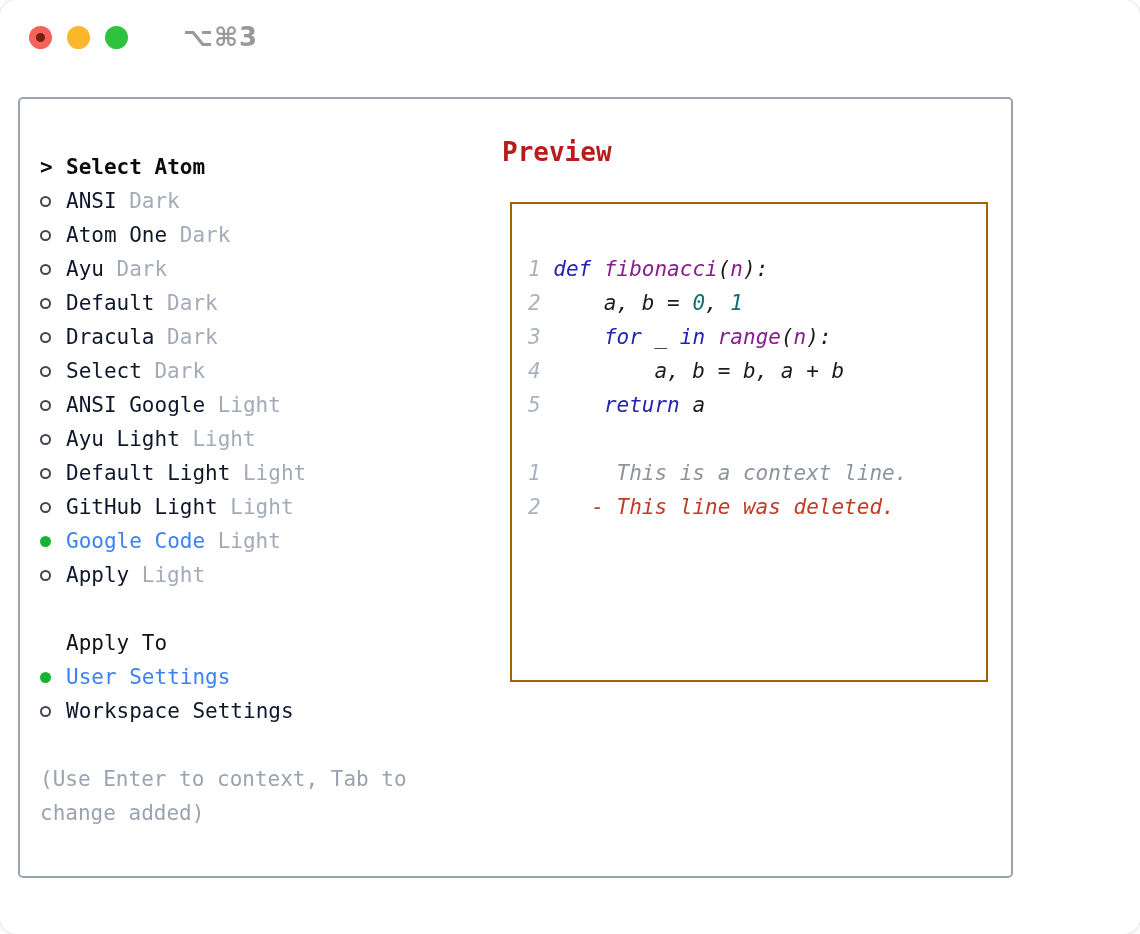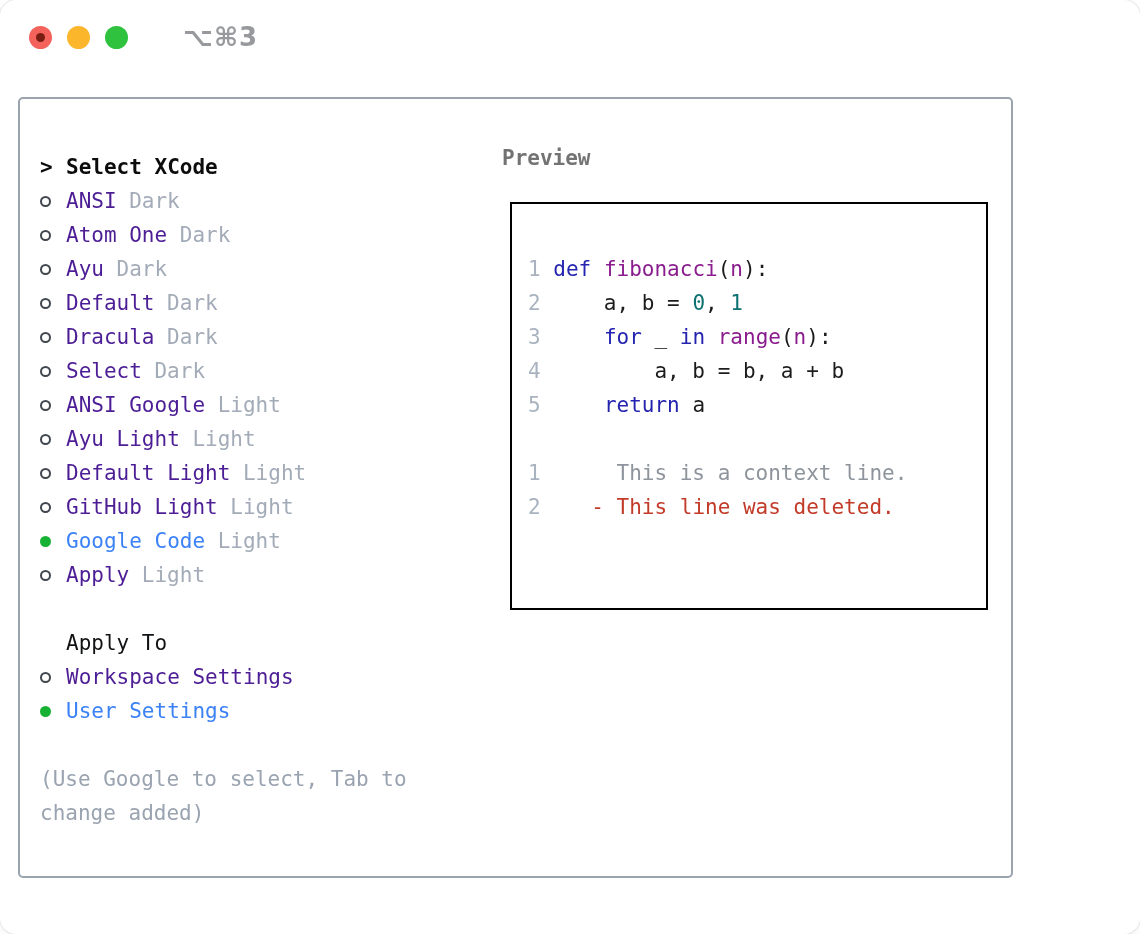--- a/index.html
+++ b/index.html
@@ -29,31 +29,31 @@
 
   
   .left-col { position:absolute; left:20px; top:51px; font-size:21px; line-height:34px; }
   .row { height:34px; display:flex; align-items:center; white-space:pre; }
   .row.spacer { pointer-events:none; }
   .marker { display:inline-flex; width:26px; align-items:center; }
   .cursor-char { font-weight:bold; color:#0c0c0c; }
   .dot { display:inline-block; width:11px; height:11px; border-radius:50%; border:2.5px solid #41474e; background:transparent; }
   .selected .dot { background:#17b233; border-color:#17b233; }
   .hdr { font-weight:bold; color:#0c0c0c; }
-  .t-name { color:#4c1d95; }
+  .t-name { color:#0f172a; }
   .selected .t-name { color:#3b82f6; }
   .t-variant { color:#a2abb7; margin-left:12.6px; }
   .apply-label { color:#101214;text-align:center; }
   .help-line { color:#9aa3b0; height:34px; line-height:34px; white-space:pre; }
 
   
-  .preview-label { position:absolute; left:482px; top:42px; height:34px; line-height:34px; font-size:21px; font-weight:bold; color:#737373; }
+  .preview-label { position:absolute; left:482px; top:36px; height:34px; line-height:34px; font-size:26px; font-weight:bold; color:#b91c1c; }
   .preview-box {
-    position:absolute; left:490px; top:103px; width:478px; height:408px;
-    border:2px solid #000000; background:#fff; overflow:hidden;
+    position:absolute; left:490px; top:103px; width:478px; height:480px;
+    border:2px solid #a16207; background:#fff; overflow:hidden;font-style:italic;
   }
   .codepane { padding:48px 0 0 16px; font-size:21px; line-height:34px; }
   .cl { height:34px; white-space:pre; }
   .c-ln  { color:#a9b3bf; }
   .c-kw  { color:#2424b0; }
   .c-fn  { color:#8a1c8e; }
   .c-nu  { color:#0c7170; }
   .c-pl  { color:#1c1c1c; }
   .c-ctx { color:#8d949c; }
   .c-del { color:#c23a28; }
@@ -70,21 +70,21 @@
     <button class="tl-dot tl-green"></button>
     <span class="win-title">⌥⌘3</span>
   </div>
 
   <div class="panel">
 
     <div class="left-col">
 
       <div class="row">
         <span class="marker"><span class="cursor-char">&gt;</span></span>
-        <span class="hdr">Select XCode</span>
+        <span class="hdr">Select Atom</span>
       </div>
 
       <div class="row item">
         <span class="marker"><i class="dot"></i></span>
         <span class="t-name">ANSI</span>
         <span class="t-variant">Dark</span>
       </div>
       <div class="row item">
         <span class="marker"><i class="dot"></i></span>
         <span class="t-name">Atom One</span>
@@ -140,32 +140,32 @@
         <span class="t-name">Apply</span>
         <span class="t-variant">Light</span>
       </div>
 
       <div class="row spacer"></div>
 
       <div class="row">
         <span class="marker"></span>
         <span class="apply-label">Apply To</span>
       </div>
+      <div class="row item selected">
+        <span class="marker"><i class="dot"></i></span>
+        <span class="t-name">User Settings</span>
+      </div>
       <div class="row item">
         <span class="marker"><i class="dot"></i></span>
         <span class="t-name">Workspace Settings</span>
       </div>
-      <div class="row item selected">
-        <span class="marker"><i class="dot"></i></span>
-        <span class="t-name">User Settings</span>
-      </div>
 
       <div class="row spacer"></div>
 
-      <div class="help-line">(Use Google to select, Tab to</div>
+      <div class="help-line">(Use Enter to context, Tab to</div>
       <div class="help-line">change added)</div>
     </div>
 
     <div class="preview-label">Preview</div>
 
     <div class="preview-box">
       <div class="codepane">
         <div class="cl"><span class="c-ln">1 </span><span class="c-kw">def </span><span class="c-fn">fibonacci</span><span class="c-pl">(</span><span class="c-fn">n</span><span class="c-pl">):</span></div>
         <div class="cl"><span class="c-ln">2 </span><span class="c-pl">    a, b = </span><span class="c-nu">0</span><span class="c-pl">, </span><span class="c-nu">1</span></div>
         <div class="cl"><span class="c-ln">3 </span><span class="c-pl">    </span><span class="c-kw">for</span><span class="c-pl"> _ </span><span class="c-kw">in</span><span class="c-pl"> </span><span class="c-fn">range</span><span class="c-pl">(</span><span class="c-fn">n</span><span class="c-pl">):</span></div>

